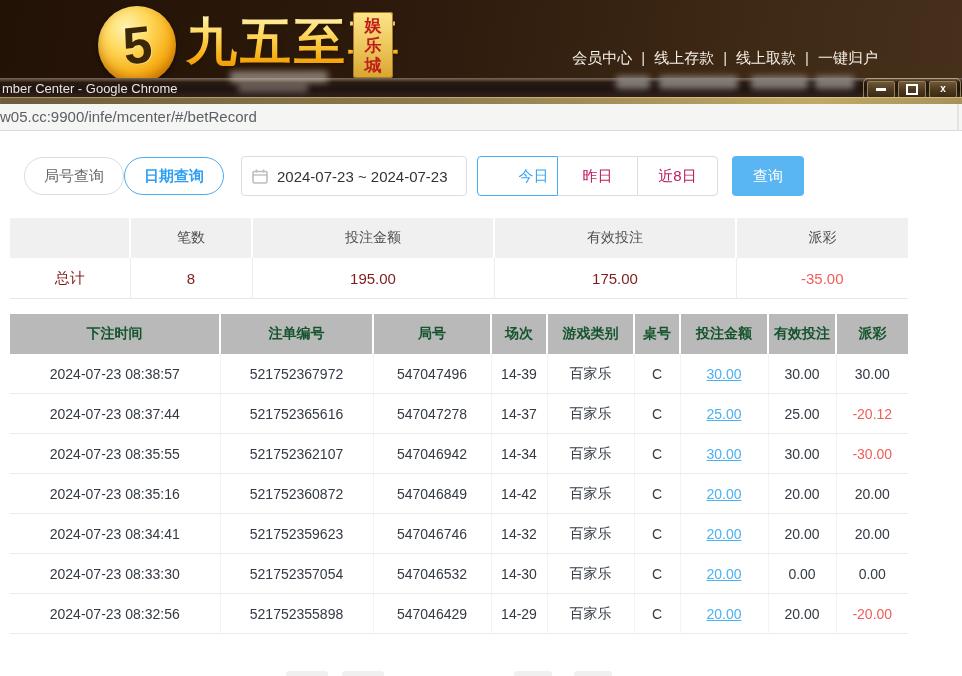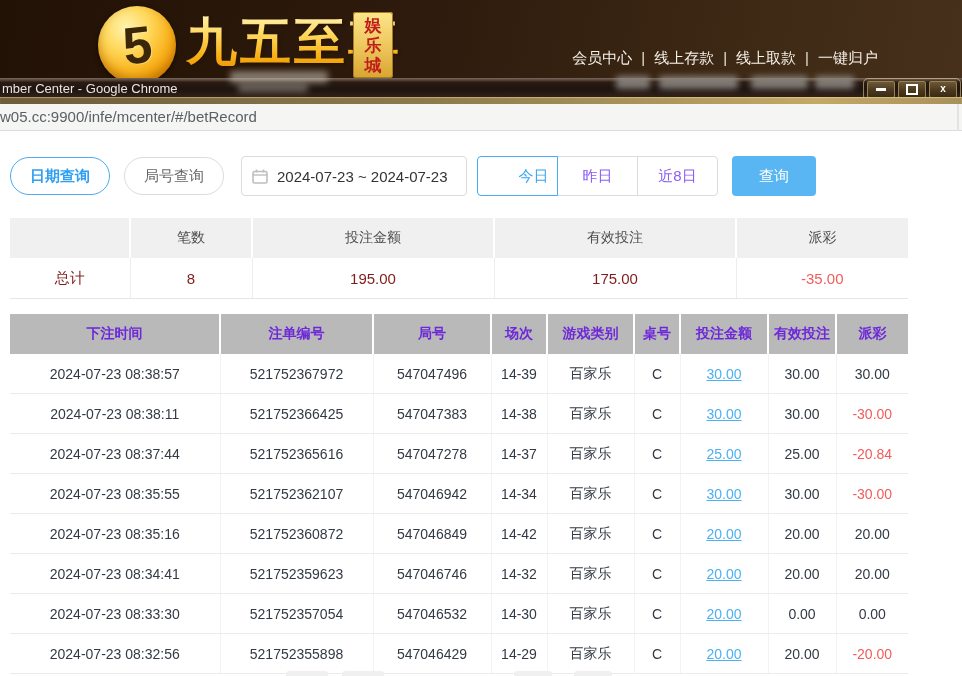--- a/index.html
+++ b/index.html
@@ -57,39 +57,39 @@
   .filters{display:flex;align-items:center;margin:25px 0 0 10px;height:40px;}
   .pill{display:flex;align-items:center;justify-content:center;height:38px;box-sizing:border-box;
     border-radius:19px;border:1px solid #dcdcdc;background:#fff;font-size:15px;padding:0 19px;cursor:pointer;}
   .pill.active{border-color:#49acf5;color:#2f9ff3;font-weight:bold;}
   .pill.inactive{color:#666;margin-left:14px;}
   .date-input{display:flex;align-items:center;margin-left:17px;width:226px;height:40px;box-sizing:border-box;
     border:1px solid #dcdcdc;border-radius:4px;background:#fff;padding:8px 10px;gap:9px;cursor:text;}
   .date-input .val{font-size:15px;color:#333;white-space:nowrap;}
   .quick-group{display:flex;margin-left:10px;}
   .qbtn{width:81px;height:40px;box-sizing:border-box;border:1px solid #dcdcdc;background:#fff;
-    font-size:15px;color:#8b5cf6;display:flex;align-items:center;justify-content:center;cursor:pointer;}
+    font-size:15px;color:#be185d;display:flex;align-items:center;justify-content:center;cursor:pointer;}
   .qbtn:not(:first-child){margin-left:-1px;}
   .qbtn.first{border-radius:4px 0 0 4px;}
   .qbtn.last{border-radius:0 4px 4px 0;}
   .qbtn.sel{border-color:#49acf5;color:#35a4f5;position:relative;z-index:1;padding-left:32px;}
-  .search-btn{margin-left:14px;width:84px;height:40px;border:none;border-radius:4px;background:#59b6f3;
+  .search-btn{margin-left:14px;width:72px;height:40px;border:none;border-radius:4px;background:#59b6f3;
     color:#fff;font-size:15px;display:flex;align-items:center;justify-content:center;cursor:pointer;}
 
   table{border-collapse:collapse;table-layout:fixed;}
   td,th{text-align:center;overflow:hidden;white-space:nowrap;}
 
   .summary-table{margin:22px 0 0 10px;width:898px;}
   .summary-table th{height:38px;background:#f0f0f0;color:#4d4d4d;font-size:14px;font-weight:400;border-left:2px solid #fff;}
   .summary-table th:first-child{border-left:none;}
   .summary-table td{height:38px;font-size:15px;color:#7f1d1d;border-left:1px solid #ededed;border-bottom:1px solid #e7e7e7;}
   .summary-table td:first-child{border-left:none;}
 
   .bet-table{margin:15px 0 0 10px;width:898px;}
-  .bet-table th{height:38px;background:#b9b9b9;color:#6d28d9;font-size:14px;font-weight:bold;border-left:2px solid #fff;}
+  .bet-table th{height:38px;background:#b9b9b9;color:#14532d;font-size:14px;font-weight:bold;border-left:2px solid #fff;}
   .bet-table th:first-child{border-left:none;}
   .bet-table td{height:37px;font-size:14px;color:#333a44;border-left:1px solid #f3f3f3;border-bottom:1px solid #ebebeb;}
   .bet-table td:first-child{border-left:none;}
   .amt-link{color:#4cb0f2;text-decoration:underline;cursor:pointer;}
   .neg{color:#f25c5c !important;}
 
   .pgstub{position:absolute;bottom:0;height:5px;background:#f0f0f0;border-radius:3px 3px 0 0;cursor:pointer;}
 </style>
 </head>
 <body>
@@ -130,22 +130,22 @@
 
   <div class="urlbar">
     <span>w05.cc:9900/infe/mcenter/#/betRecord</span>
   </div>
 
   <div class="right-edge"></div>
 
   <div class="content">
 
     <div class="filters">
+      <div class="pill inactive">局号查询</div>
       <div class="pill active">日期查询</div>
-      <div class="pill inactive">局号查询</div>
       <div class="date-input">
         <svg width="16" height="15" viewBox="0 0 16 15">
           <rect x="1" y="2.5" width="14" height="11.5" rx="1.5" fill="none" stroke="#bdbdbd" stroke-width="1.6"></rect>
           <line x1="1" y1="6" x2="15" y2="6" stroke="#bdbdbd" stroke-width="1.4"></line>
           <line x1="4.5" y1="0.5" x2="4.5" y2="3.5" stroke="#bdbdbd" stroke-width="1.6"></line>
           <line x1="11.5" y1="0.5" x2="11.5" y2="3.5" stroke="#bdbdbd" stroke-width="1.6"></line>
         </svg>
         <span class="val">2024-07-23 ~ 2024-07-23</span>
       </div>
       <div class="quick-group">
@@ -215,40 +215,29 @@
             <td>521752367972</td>
             <td>547047496</td>
             <td>14-39</td>
             <td>百家乐</td>
             <td>C</td>
             <td><span class="amt-link">30.00</span></td>
             <td>30.00</td>
             <td>30.00</td>
           </tr>
           <tr>
-            <td>2024-07-23 08:38:11</td>
-            <td>521752366425</td>
-            <td>547047383</td>
-            <td>14-38</td>
-            <td>百家乐</td>
-            <td>C</td>
-            <td><span class="amt-link">30.00</span></td>
-            <td>30.00</td>
-            <td class="neg">-30.00</td>
-          </tr>
-          <tr>
             <td>2024-07-23 08:37:44</td>
             <td>521752365616</td>
             <td>547047278</td>
             <td>14-37</td>
             <td>百家乐</td>
             <td>C</td>
             <td><span class="amt-link">25.00</span></td>
             <td>25.00</td>
-            <td class="neg">-20.84</td>
+            <td class="neg">-20.12</td>
           </tr>
           <tr>
             <td>2024-07-23 08:35:55</td>
             <td>521752362107</td>
             <td>547046942</td>
             <td>14-34</td>
             <td>百家乐</td>
             <td>C</td>
             <td><span class="amt-link">30.00</span></td>
             <td>30.00</td>

